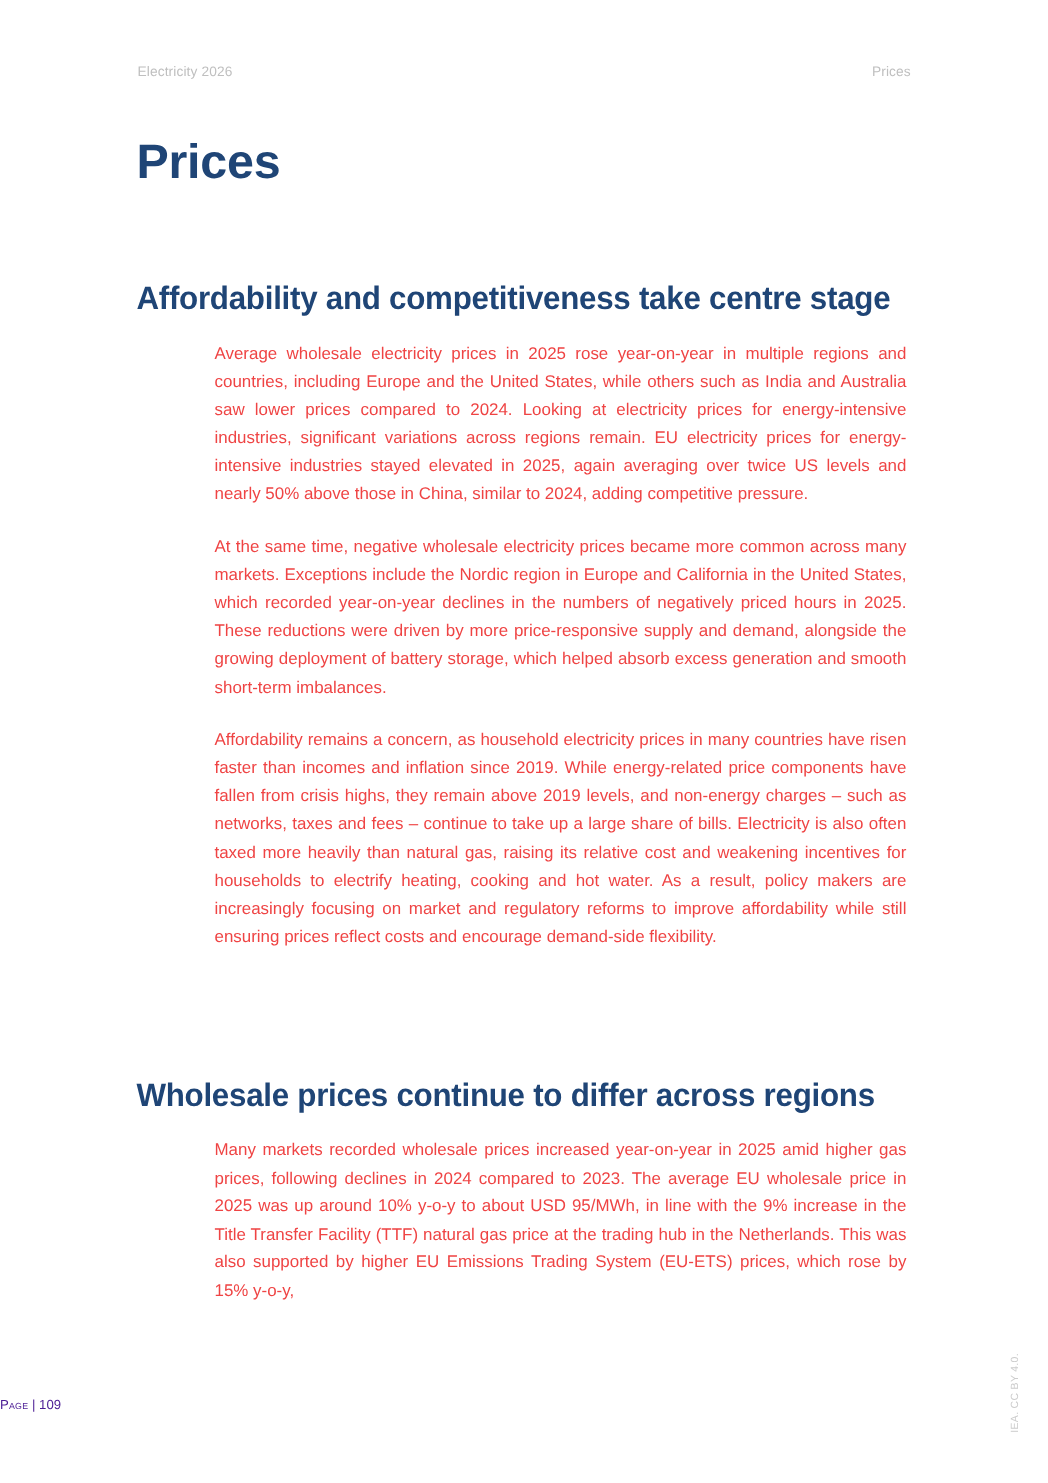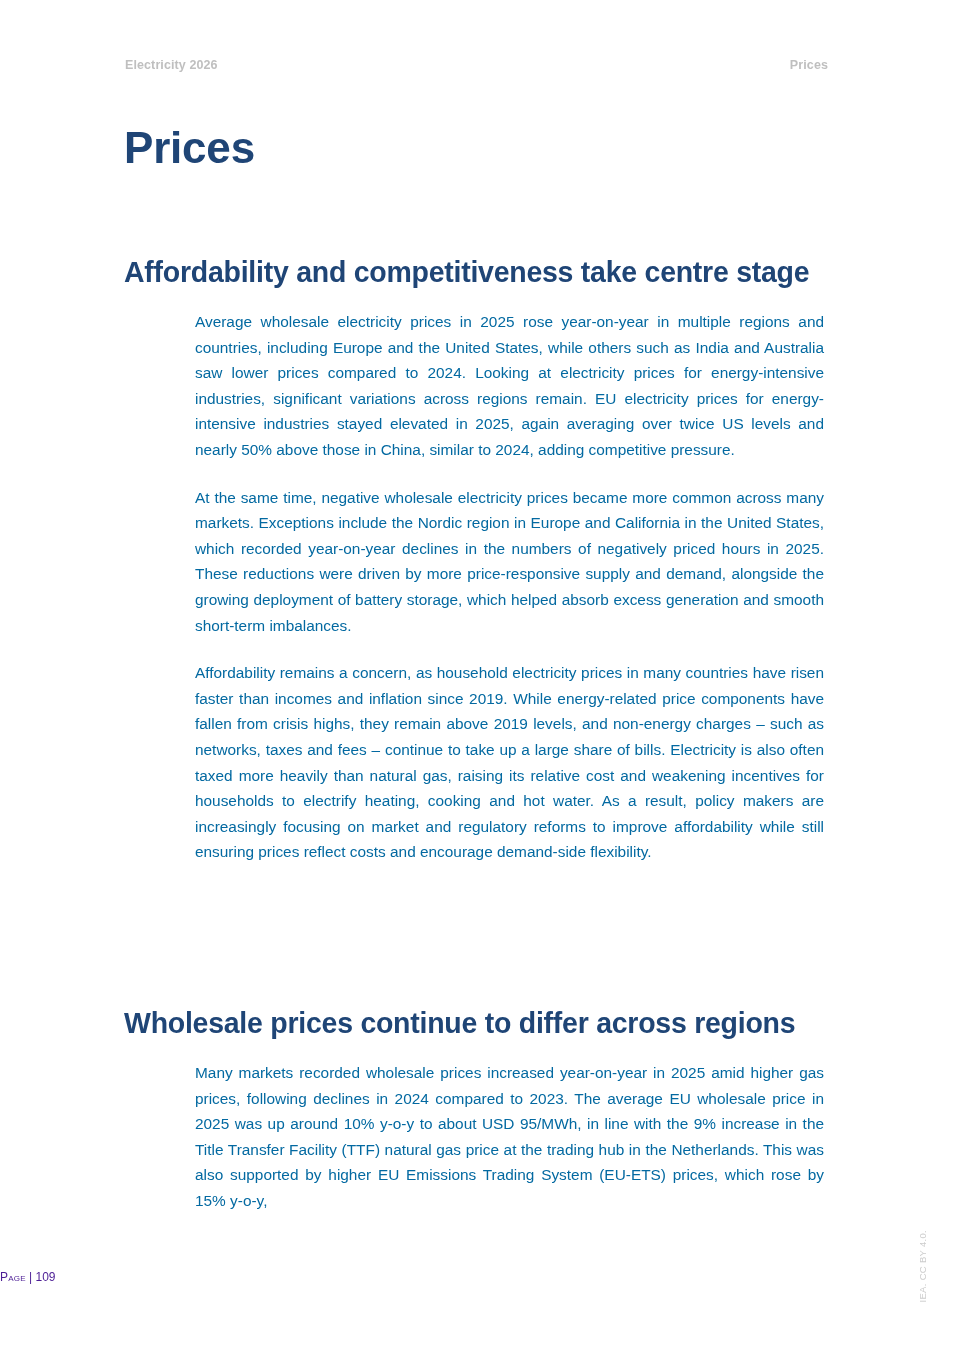--- a/index.html
+++ b/index.html
@@ -31,21 +31,21 @@
     left: 125px;
     right: 125px;
     height: 16px;
     display: flex;
     justify-content: space-between;
     align-items: center;
     font-size: 12.5px;
     color: #bfbfbf;
     letter-spacing: 0.1px;
   }
-  .running-head span { white-space: nowrap; font-weight: bold; }
+  .running-head span { white-space: nowrap; }
 
   .h1-title {
     position: absolute;
     top: 122px;
     left: 124px;
     margin: 0;
     font-size: 44px;
     line-height: 52px;
     font-weight: bold;
     color: #1f4576;
@@ -76,29 +76,29 @@
     margin-left: 71px;
     width: 629px;
   }
 
   p.para {
     margin: 18px 0 22px 0;
     font-size: 15.4px;
     line-height: 25.6px;
     text-align: justify;
     text-justify: inter-word;
-    color: #0369a1;
+    color: #ef4444;
     hyphens: none;
   }
   p.para:last-child { margin-bottom: 0; }
 
   
   #section-affordability { top: 253px; }
   
-  #section-wholesale { top: 1004px; }
+  #section-wholesale { top: 977px; }
 
   
   .page-footer {
     position: absolute;
     left: 0;
     right: 0;
     top: 1270px;
     text-align: left;
     font-size: 12px;
     color: #4c1d95;

